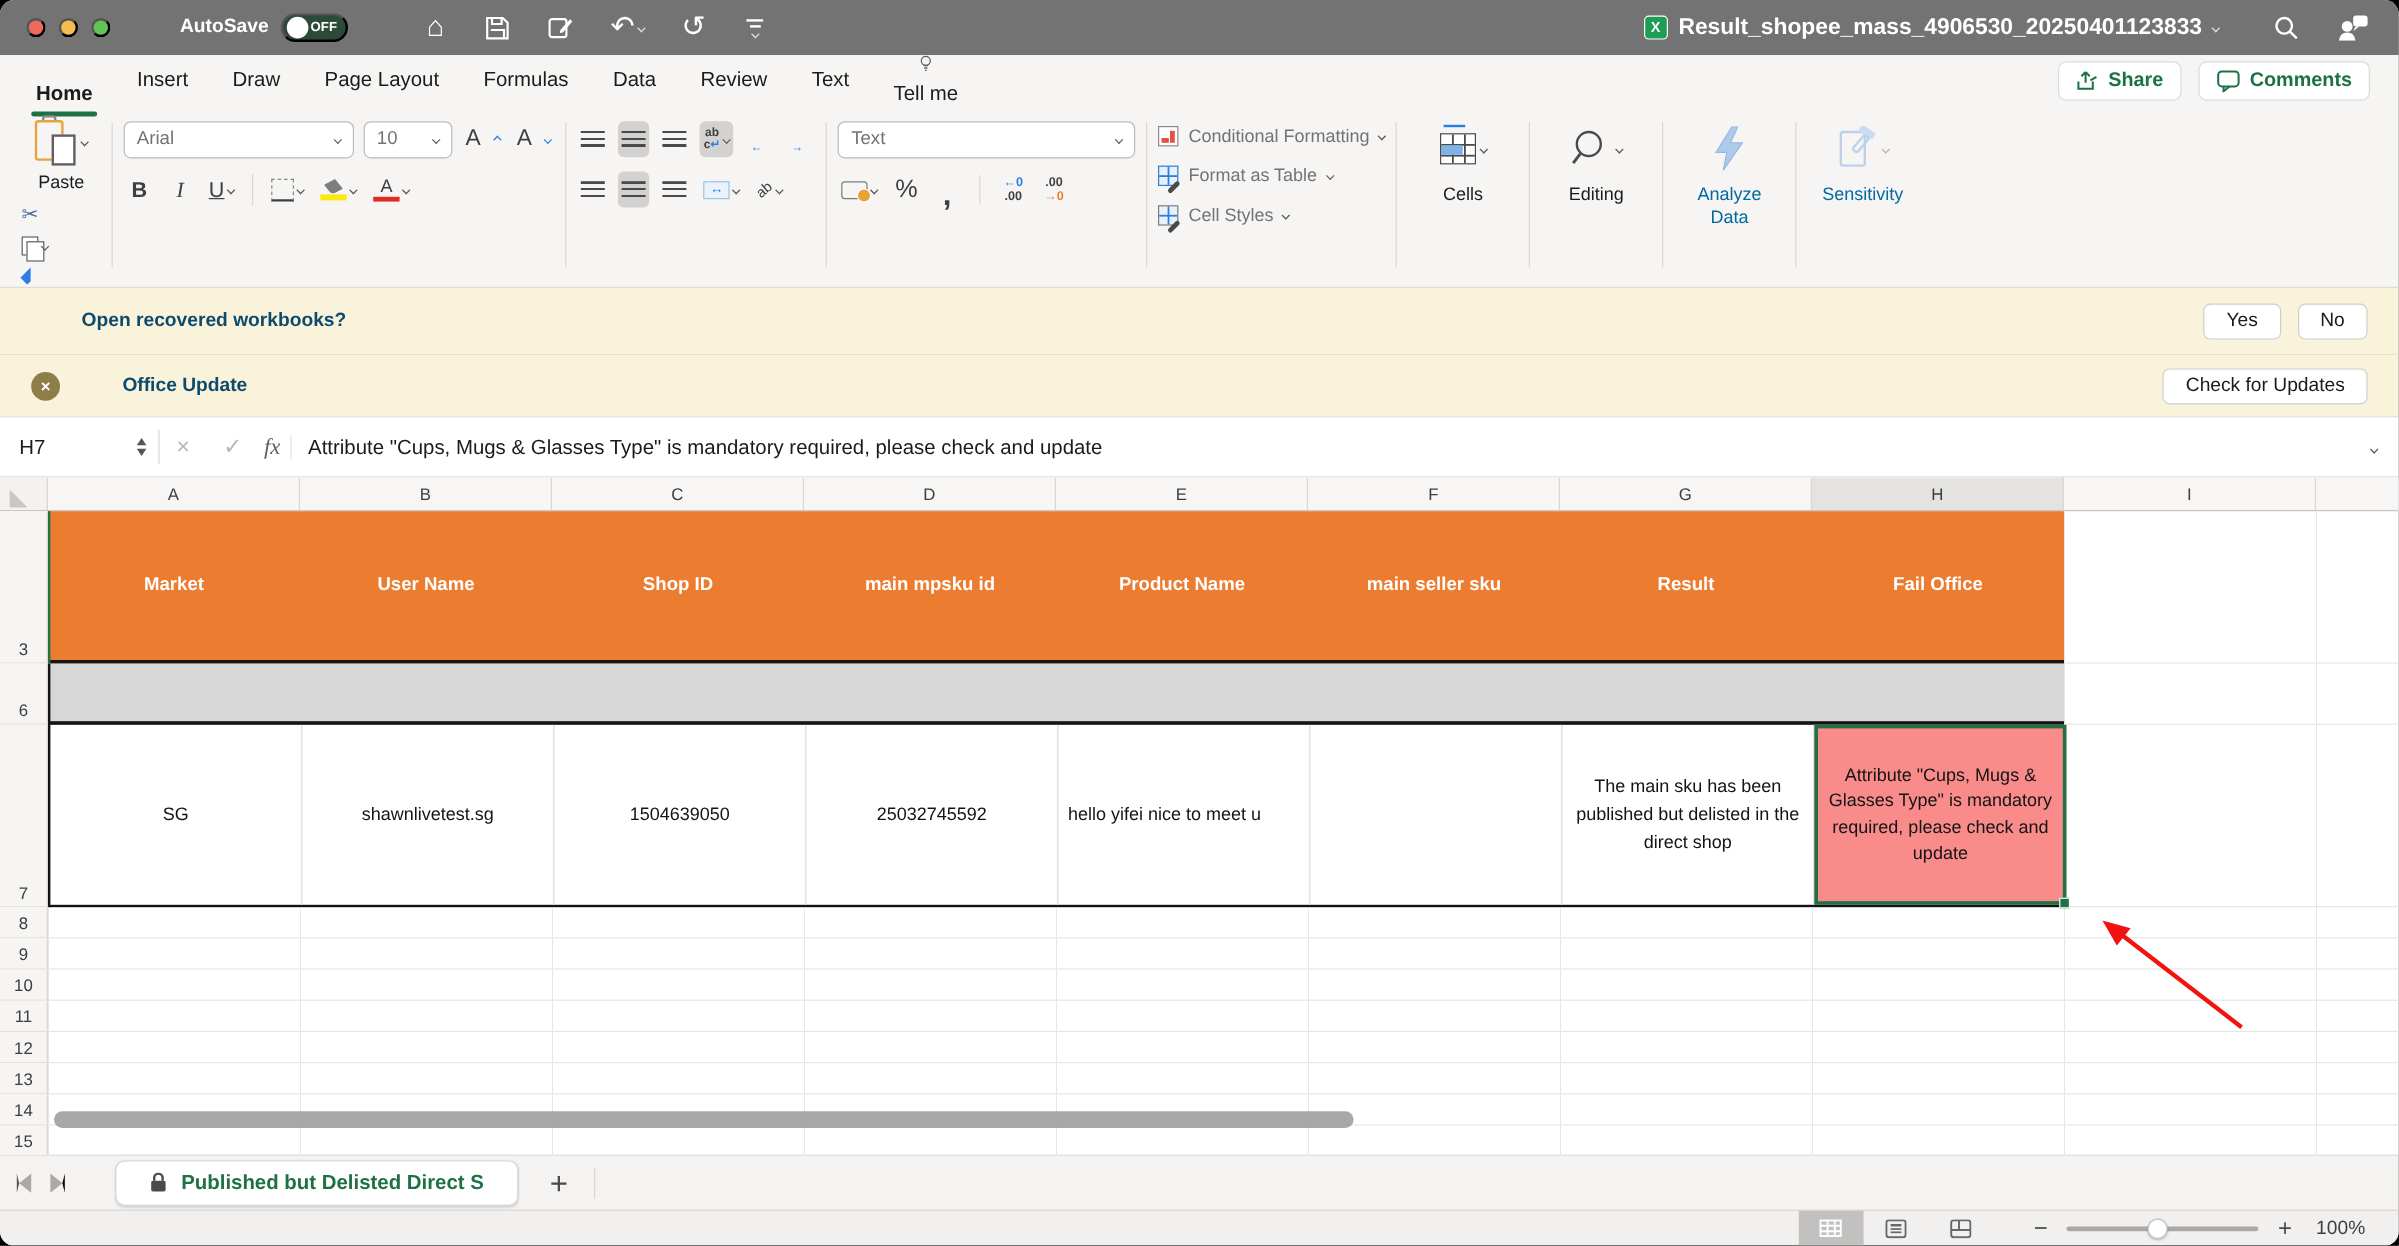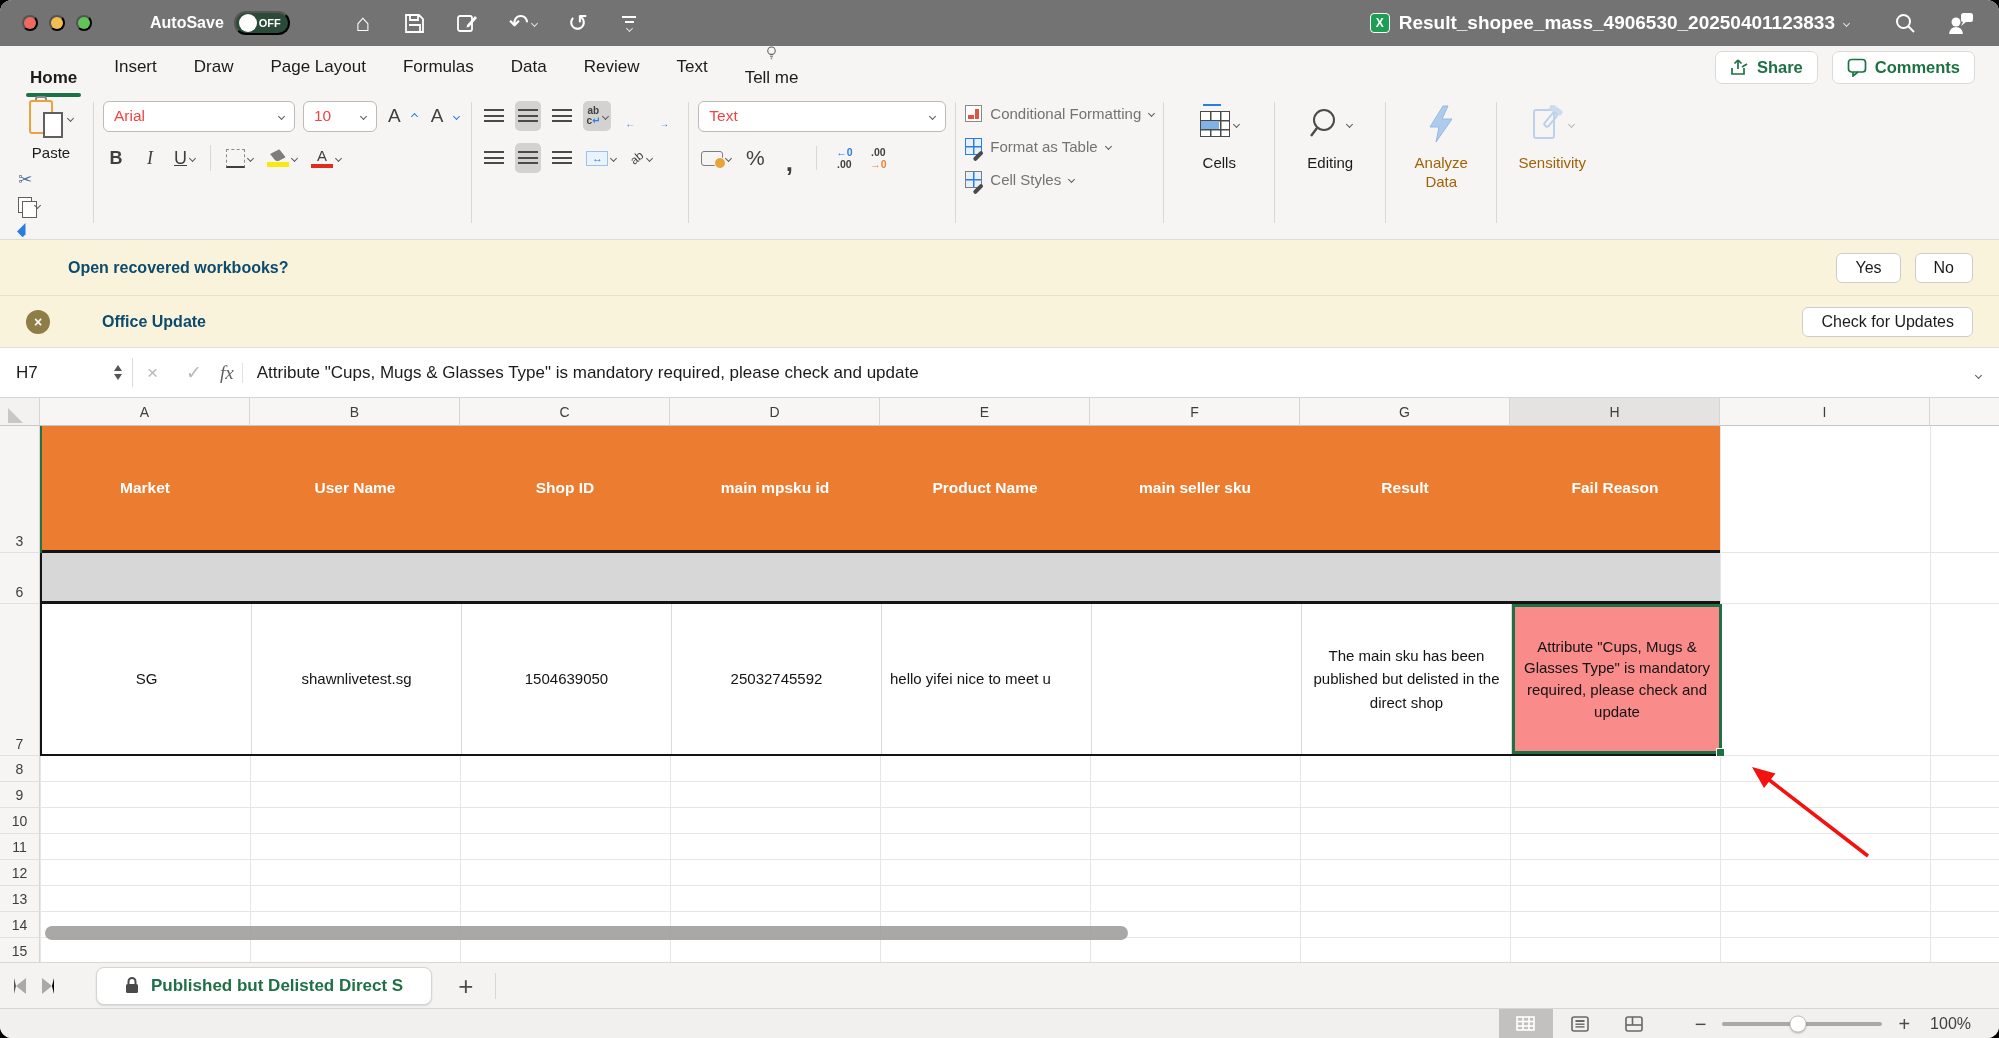--- a/index.html
+++ b/index.html
@@ -37,21 +37,21 @@
   .menu-right { margin-left:auto; display:flex; gap:14px; }
   .pillbtn { display:flex; align-items:center; gap:8px; height:33px; padding:0 14px; background:#fff; border:1px solid #DCDAD8; border-radius:7px; color:#1E7145; font-size:16.5px; font-weight:600; font-family:inherit; }
 
   
   .ribbon { height:152px; background:#F6F5F4; border-bottom:1px solid #DDDBD9; display:flex; padding:10px 10px 6px 18px; }
   .vdiv { width:1px; background:#DAD8D6; margin:4px 9px 10px; flex:none; }
   .grp { display:flex; flex-direction:column; }
   .rowline { display:flex; align-items:center; gap:8px; height:36px; }
   .iconbtn { display:flex; align-items:center; justify-content:center; gap:3px; min-width:26px; height:30px; border:none; background:none; font-family:inherit; color:#3F3F3F; padding:0 3px; border-radius:5px; }
   .iconbtn.sel { background:#D4D2D0; }
-  .combo { height:31px; background:#fff; border:1px solid #BDBBB9; border-radius:6px; display:flex; align-items:center; padding:0 10px; font-size:15.5px; color:#ef4444; gap:8px; }
+  .combo { height:31px; background:#fff; border:1px solid #BDBBB9; border-radius:6px; display:flex; align-items:center; padding:0 10px; font-size:15.5px; color:#737373; gap:8px; }
   .combo .val { flex:1; }
   
   .pastegrp { display:flex; gap:4px; }
   .pastebig { display:flex; flex-direction:column; align-items:center; width:66px; background:none; border:none; font-family:inherit; }
   .pastebig .lbl { font-size:15px; color:#1b1b1b; margin-top:6px; }
   .clip { position:relative; width:34px; height:40px; }
   .clip .board { position:absolute; left:0; top:2px; width:24px; height:34px; border:2px solid #E8A33D; border-radius:3px; background:#F6F5F4; }
   .clip .cliptop { position:absolute; left:6px; top:-2px; width:12px; height:7px; border:2px solid #8a8a8a; border-radius:3px; background:#F6F5F4; }
   .clip .page { position:absolute; right:0; bottom:0; width:20px; height:26px; border:2px solid #5f5f5f; background:#fff; }
   .ministack { display:flex; flex-direction:column; justify-content:flex-start; gap:2px; padding-top:2px; }
@@ -86,21 +86,21 @@
   .decic { display:flex; flex-direction:column; font-size:10.5px; line-height:1.15; color:#3f3f3f; font-weight:600; }
   .decic .b { color:#2A7DE1; } .decic .o { color:#E8833A; }
   
   .stylerow { display:flex; align-items:center; gap:8px; height:31px; background:none; border:none; font-family:inherit; font-size:15px; color:#737373; }
   .cfic { width:17px; height:17px; border:1.5px solid #8a8a8a; background:linear-gradient(#E25241 0 0) 2px 9px/6px 4px no-repeat, linear-gradient(#E25241 0 0) 9px 3px/4px 10px no-repeat, #fff; }
   .tblic { width:17px; height:17px; border:1.5px solid #2A7DE1; background:linear-gradient(#2A7DE1 0 0) 0 7px/100% 1.5px no-repeat, linear-gradient(#2A7DE1 0 0) 7px 0/1.5px 100% no-repeat, #E8F1FB; position:relative; }
   .tblic::after { content:""; position:absolute; right:-3px; bottom:-3px; width:12px; height:3.5px; background:#4a4a4a; transform:rotate(-45deg); border-radius:2px; }
   
   .bigbtn { display:flex; flex-direction:column; align-items:center; justify-content:flex-start; width:92px; background:none; border:none; font-family:inherit; padding-top:4px; }
   .bigbtn .lbl { font-size:15px; color:#1b1b1b; margin-top:8px; text-align:center; line-height:1.25; }
-  .bigbtn.dis .lbl { color:#a16207; }
+  .bigbtn.dis .lbl { color:#0369a1; }
   .bigbtn .icwrap { height:44px; display:flex; align-items:center; gap:4px; }
   .cellsic { width:30px; height:26px; border:1.6px solid #4a4a4a; background:
       linear-gradient(#7FB3E8 0 0) 0 9px/66% 8px no-repeat,
       linear-gradient(#4a4a4a 0 0) 0 8px/100% 1.5px no-repeat,
       linear-gradient(#4a4a4a 0 0) 0 17px/100% 1.5px no-repeat,
       linear-gradient(#4a4a4a 0 0) 9px 0/1.5px 100% no-repeat,
       linear-gradient(#4a4a4a 0 0) 19px 0/1.5px 100% no-repeat,#fff;
       position:relative; }
   .cellsic::before { content:""; position:absolute; left:2px; top:-8px; width:18px; height:2px; background:#2A7DE1; }
 
@@ -549,21 +549,21 @@
     <div class="grow hdrrow">
       <div class="rh">3</div>
       <div class="hdrblock">
         <div class="hcell">Market</div>
         <div class="hcell">User Name</div>
         <div class="hcell">Shop ID</div>
         <div class="hcell">main mpsku id</div>
         <div class="hcell">Product Name</div>
         <div class="hcell">main seller sku</div>
         <div class="hcell">Result</div>
-        <div class="hcell">Fail Reason</div>
+        <div class="hcell">Fail Office</div>
       </div>
       <div class="rightzone"></div>
     </div>
 
     <div class="grow sprow">
       <div class="rh">6</div>
       <div class="spblock"></div>
       <div class="rightzone"></div>
     </div>
 

